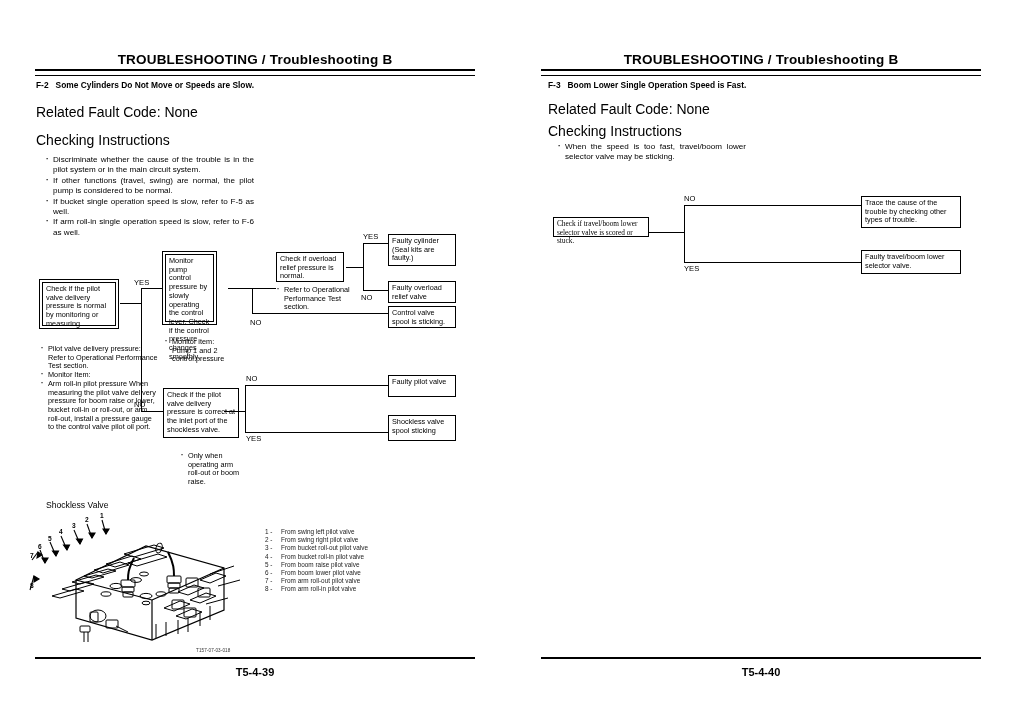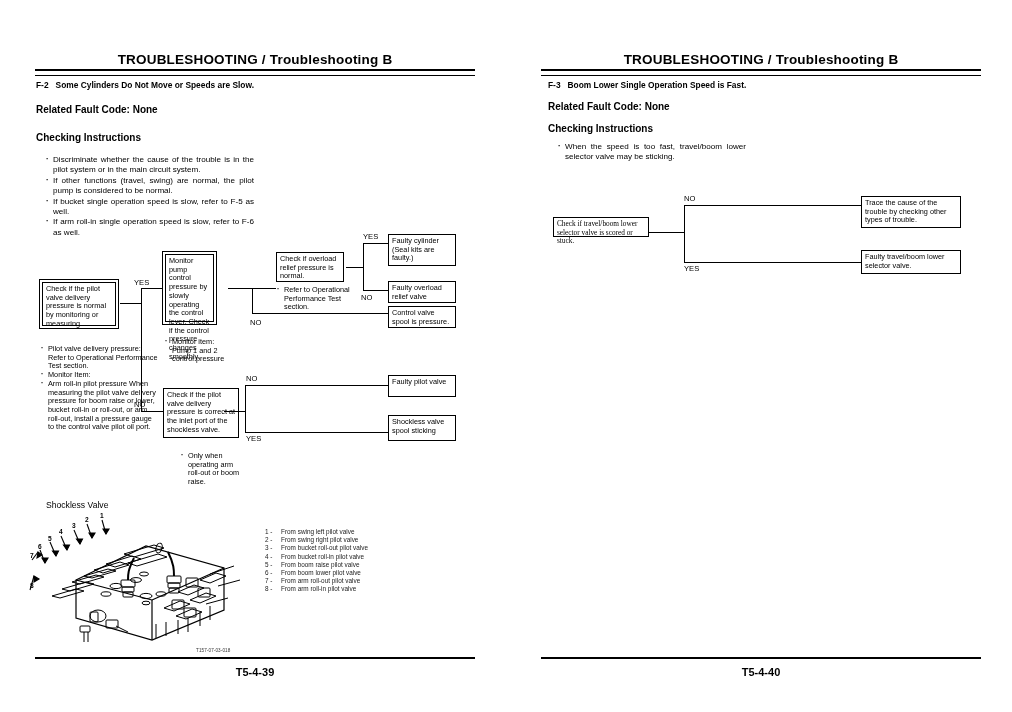--- a/index.html
+++ b/index.html
@@ -14,21 +14,21 @@
   .hdr-title{position:absolute;text-align:center;font-weight:bold;font-size:13.5px;
              letter-spacing:.2px;white-space:nowrap;}
   .hdr-rule{position:absolute;height:4px;border-top:2px solid #000;border-bottom:1px solid #000;
             background:#fff;}
   .ftr-rule{position:absolute;height:3px;border-top:2px solid #000;background:#fff;}
   .ftr-page{position:absolute;text-align:center;font-weight:bold;font-size:11px;}
 
   
   .sec-head{position:absolute;font-weight:bold;font-size:8.4px;line-height:11px;}
   .sec-head .code{display:inline-block;}
-  .bold-line{position:absolute;font-weight:bold;font-size:10px;}
+  .bold-line{position:absolute;font-weight:normal;font-size:14px;}
   .blist{position:absolute;font-size:8.1px;line-height:10.4px;}
   .blist .bi{position:relative;padding-left:9px;margin-bottom:0px;text-align:justify;}
   .blist .bi::before{content:"\00b7";position:absolute;left:2px;top:-1px;font-weight:bold;}
 
   
   .fbox{position:absolute;border:1.4px solid #000;background:#fff;
         font-size:7.3px;line-height:8.7px;padding:2px 2px 1px 3px;box-sizing:border-box;}
   .fbox.dbl{border:1.4px solid #000;outline:1.4px solid #000;outline-offset:2px;}
   .fbox.thick{border:1.9px solid #000;}
   .note{position:absolute;font-size:7.3px;line-height:8.7px;}
@@ -103,21 +103,21 @@
   <div class="ln h" style="left:363px;top:290px;width:26px;"></div>
   <div class="lbl" style="left:363px;top:232px;">YES</div>
   <div class="lbl" style="left:361px;top:293px;">NO</div>
 
   <div class="fbox thick" style="left:388px;top:234px;width:68px;height:32px;">Faulty cylinder (Seal kits are faulty.)</div>
   <div class="fbox thick" style="left:388px;top:281px;width:68px;height:22px;">Faulty overload relief valve</div>
 
   <div class="ln v" style="left:252px;top:288px;height:26px;"></div>
   <div class="ln h" style="left:252px;top:313px;width:136px;"></div>
   <div class="lbl" style="left:250px;top:318px;">NO</div>
-  <div class="fbox thick" style="left:388px;top:306px;width:68px;height:22px;">Control valve spool is pressure.</div>
+  <div class="fbox thick" style="left:388px;top:306px;width:68px;height:22px;">Control valve spool is sticking.</div>
 
   <div class="ln h" style="left:141px;top:411px;width:22px;"></div>
   <div class="fbox" style="left:163px;top:388px;width:76px;height:50px;">Check if the pilot valve delivery pressure is correct at the inlet port of the shockless valve.</div>
   <div class="note" style="left:180px;top:452px;width:66px;">
     <div class="ni">Only when operating arm roll-out or boom raise.</div>
   </div>
 
   <div class="ln h" style="left:224px;top:411px;width:22px;"></div>
   <div class="ln v" style="left:245px;top:385px;height:48px;"></div>
   <div class="ln h" style="left:245px;top:385px;width:143px;"></div>

